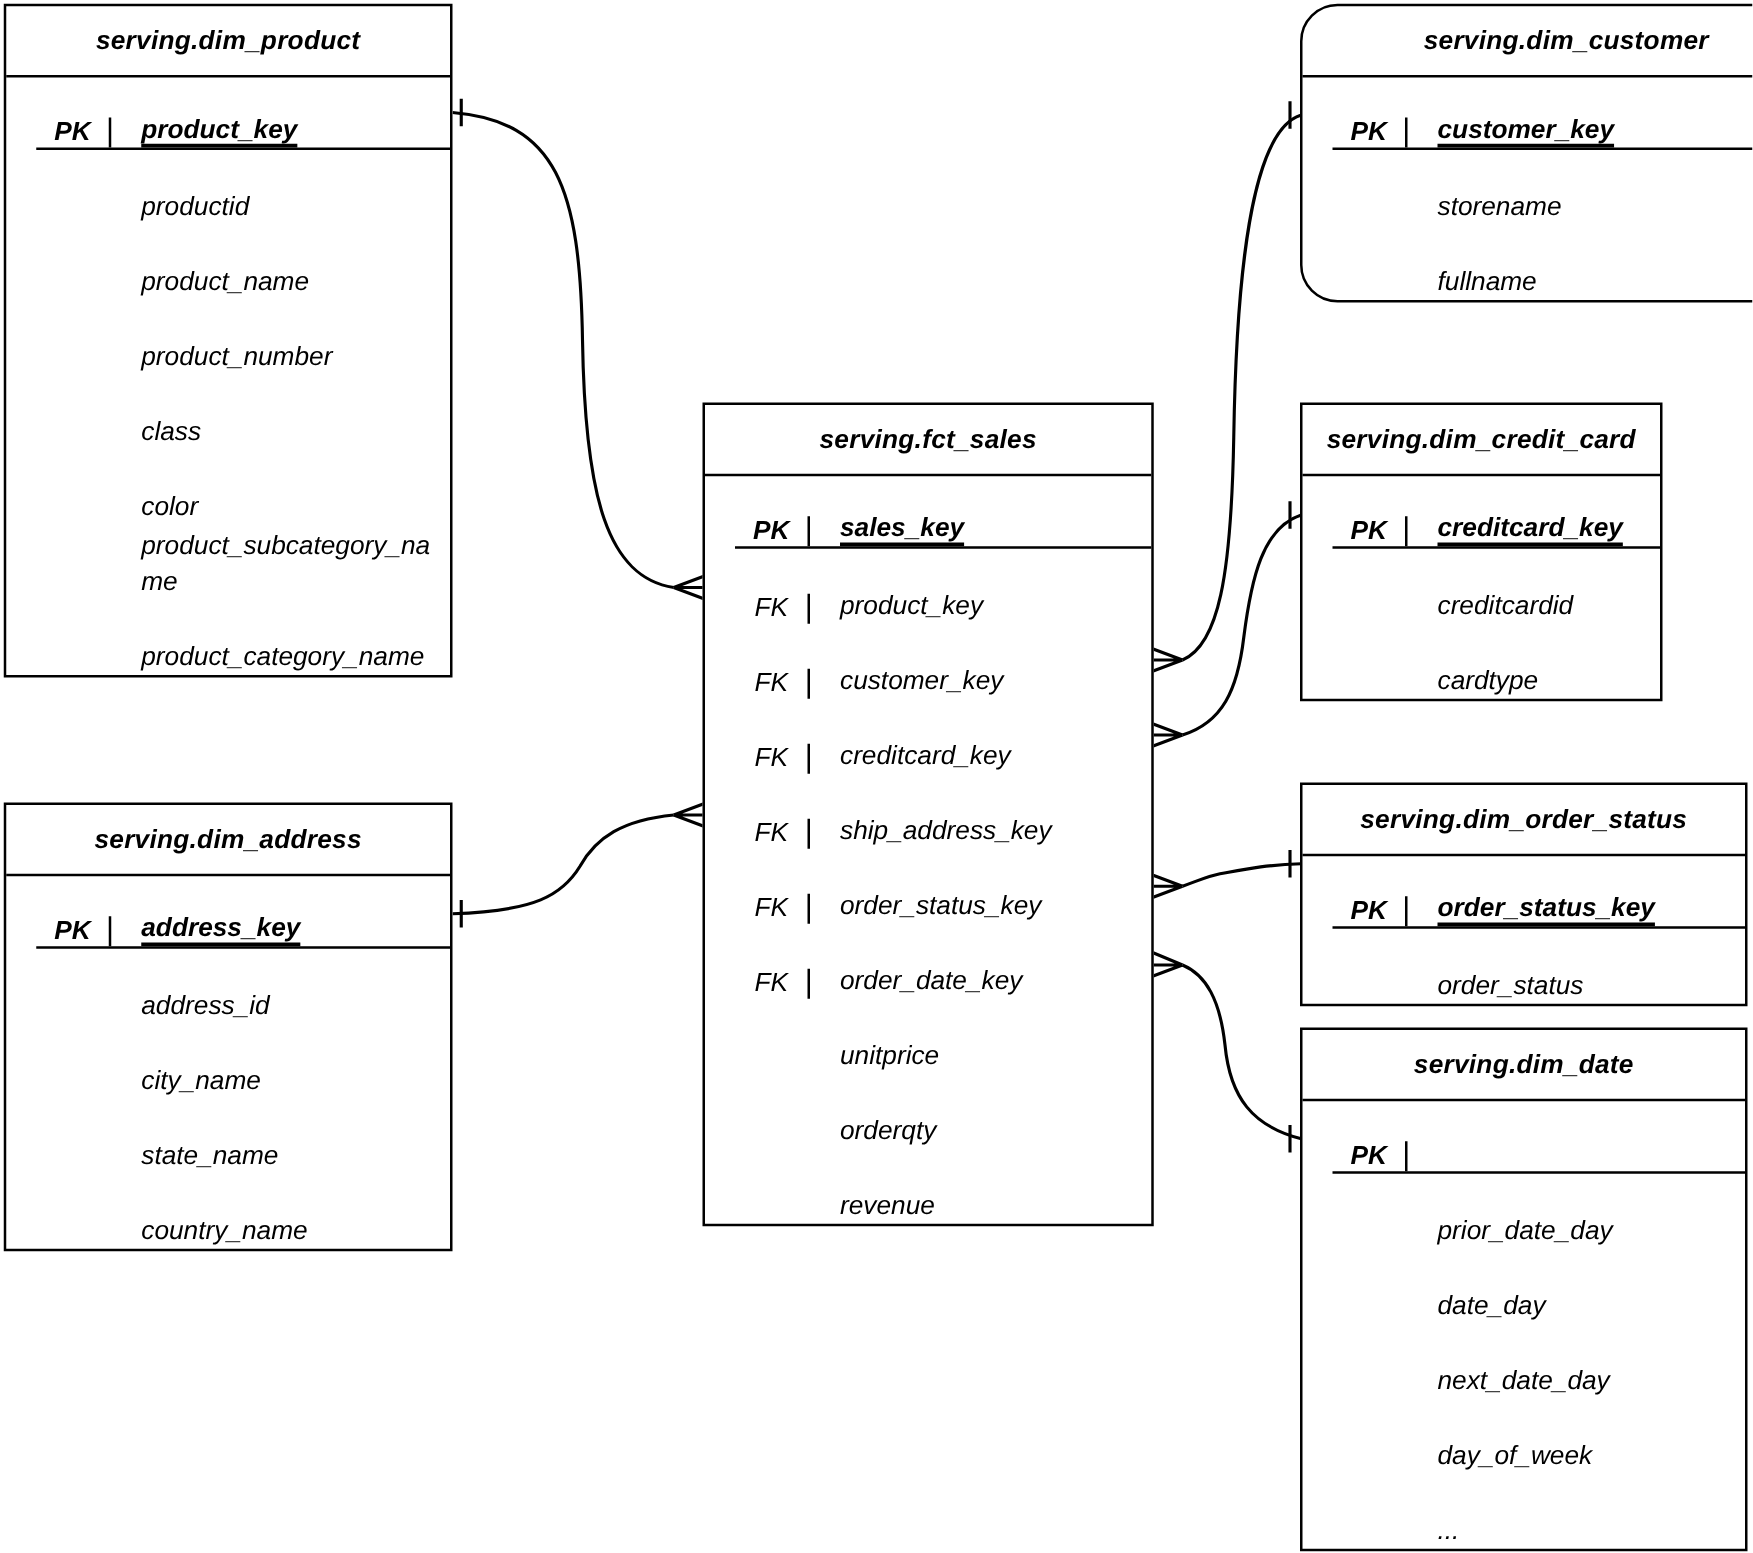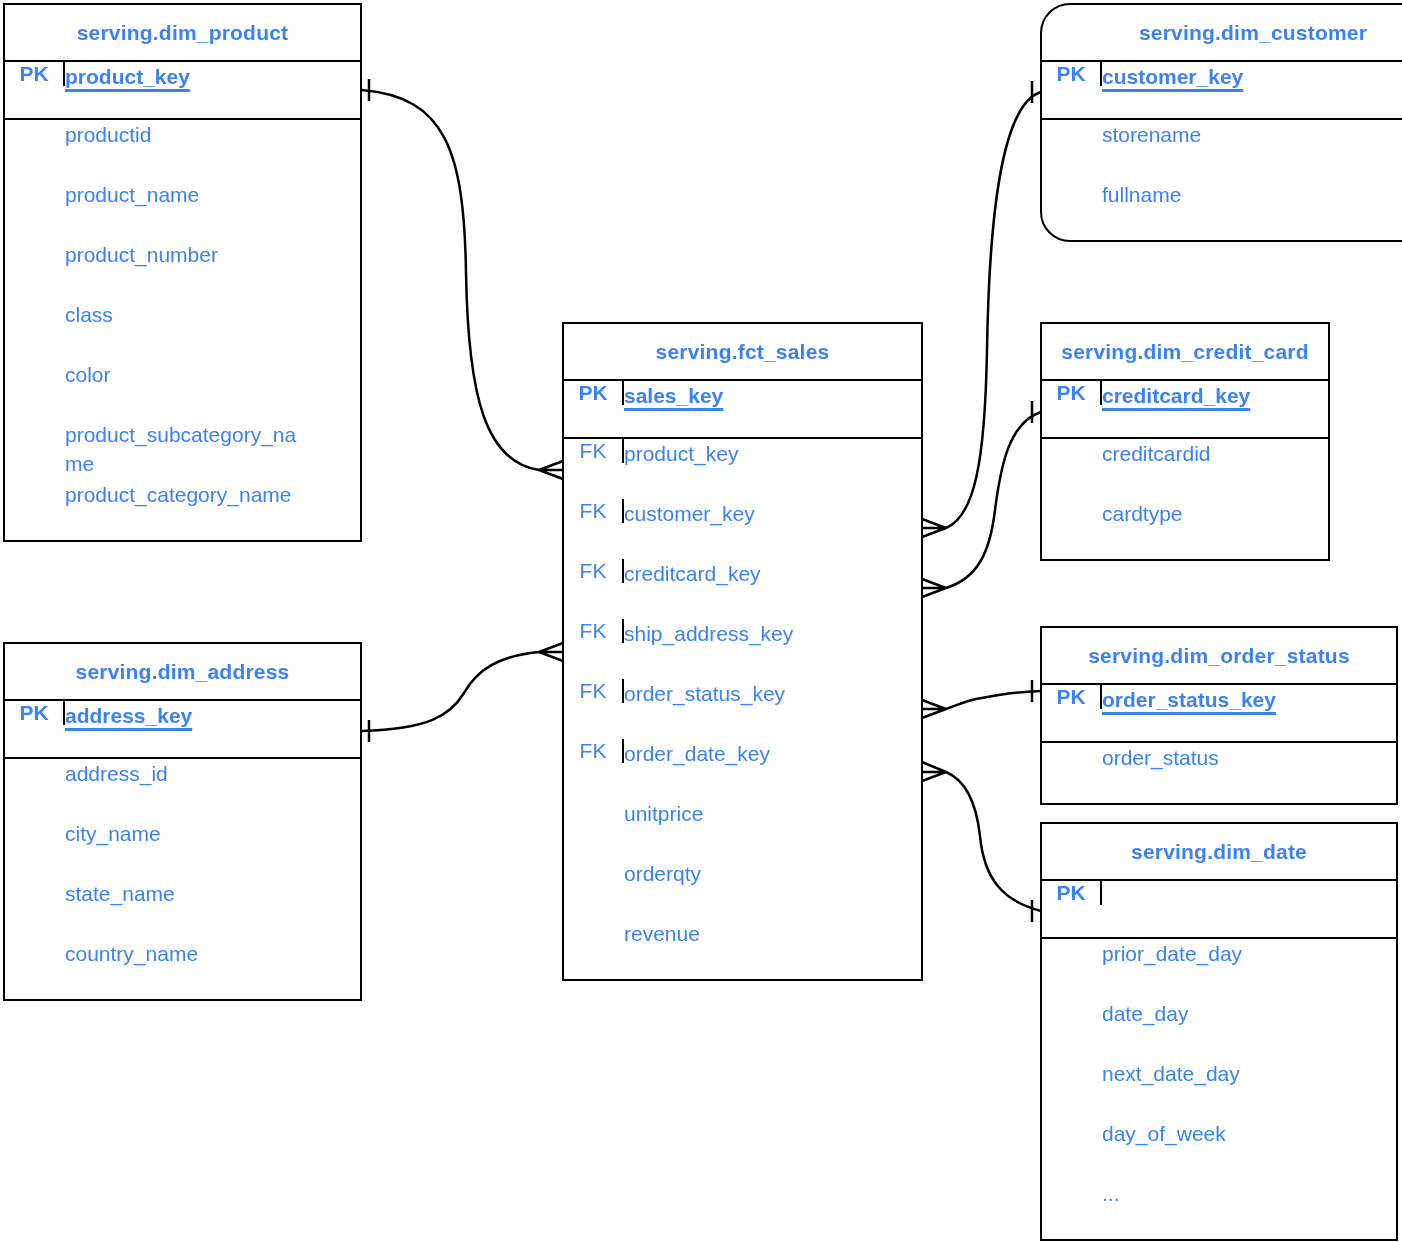--- a/index.html
+++ b/index.html
@@ -6,22 +6,23 @@
     margin: 0;
     padding: 0;
     background: #ffffff;
   }
   #diagram {
     position: relative;
     width: 1402px;
     height: 1242px;
     background: #ffffff;
     font-family: "Liberation Sans", sans-serif;
-    color: #3b82f6;
+    color: #000000;
     overflow: hidden;
+    font-style: italic;
   }
   #relations-svg {
     position: absolute;
     left: 0;
     top: 0;
     width: 1402px;
     height: 1242px;
     pointer-events: none;
   }
   .db-table {
@@ -36,21 +37,22 @@
     border-bottom: 2px solid #000000;
     display: flex;
     align-items: center;
     justify-content: center;
     font-weight: bold;
     font-size: 21px;
     letter-spacing: 0.2px;
   }
   .tbl-row {
     display: flex;
-    align-items: flex-start;
+    align-items: flex-end;
+    margin-left: 24px;
   }
   .pk-row {
     height: 58px;
     box-sizing: border-box;
     border-bottom: 2px solid #000000;
   }
   .body-row {
     height: 60px;
   }
   .cell-label {
@@ -63,21 +65,21 @@
     justify-content: center;
     font-size: 21px;
   }
   .pk-row .cell-label {
     font-weight: bold;
   }
   .cell-field {
     flex: 1;
     display: flex;
     align-items: center;
-    padding-left: 0;
+    padding-left: 24px;
     font-size: 21px;
     line-height: 29px;
   }
   .pk-name {
     font-weight: bold;
     text-decoration: underline;
     text-decoration-thickness: 2.5px;
     text-underline-offset: 5px;
   }
   .wrap-narrow {

